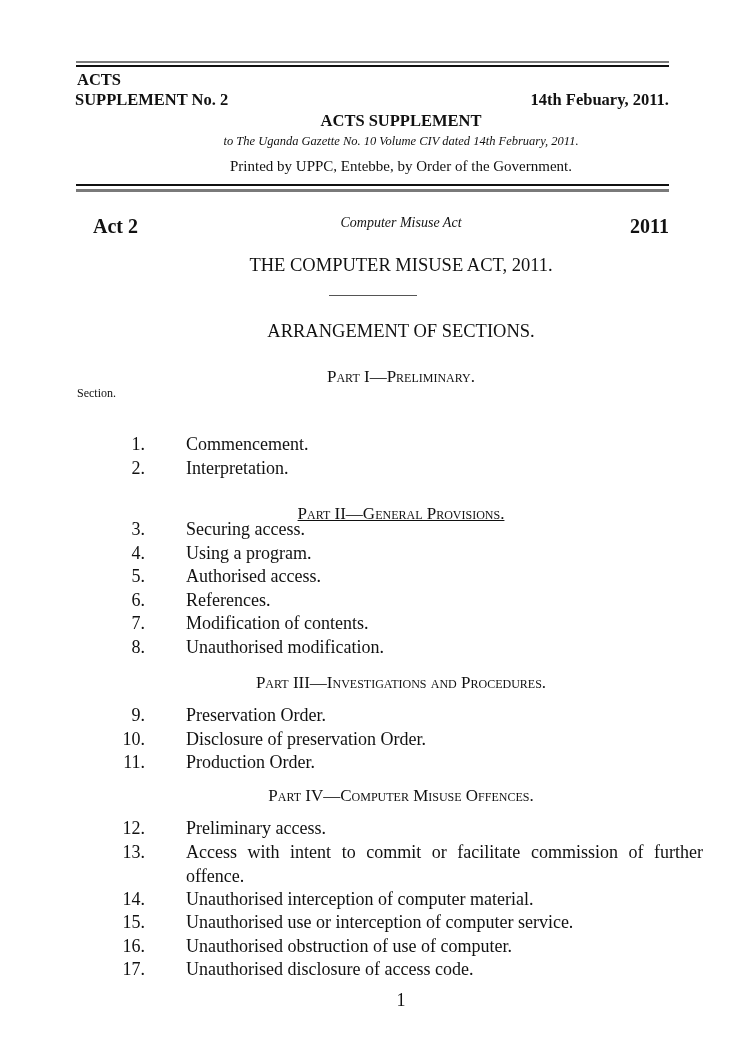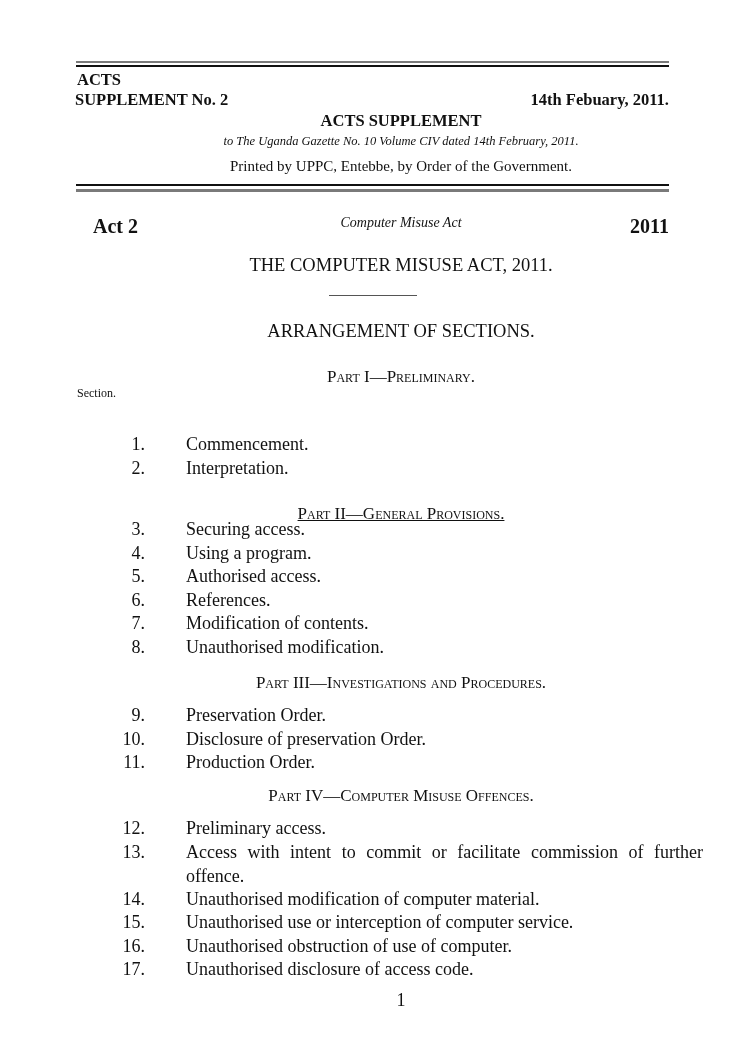--- a/index.html
+++ b/index.html
@@ -100,21 +100,21 @@
 <div class="item" style="top:817px;">
   <span class="num">12.</span>
   <span class="txt">Preliminary access.</span>
 </div>
 <div class="item" style="top:841px;">
   <span class="num">13.</span>
   <span class="txt justify">Access with intent to commit or facilitate commission of further offence.</span>
 </div>
 <div class="item" style="top:888px;">
   <span class="num">14.</span>
-  <span class="txt">Unauthorised modification of computer material.</span>
+  <span class="txt">Unauthorised interception of computer material.</span>
 </div>
 <div class="item" style="top:911px;">
   <span class="num">15.</span>
   <span class="txt">Unauthorised use or interception of computer service.</span>
 </div>
 <div class="item" style="top:935px;">
   <span class="num">16.</span>
   <span class="txt">Unauthorised obstruction of use of computer.</span>
 </div>
 <div class="item" style="top:958px;">

